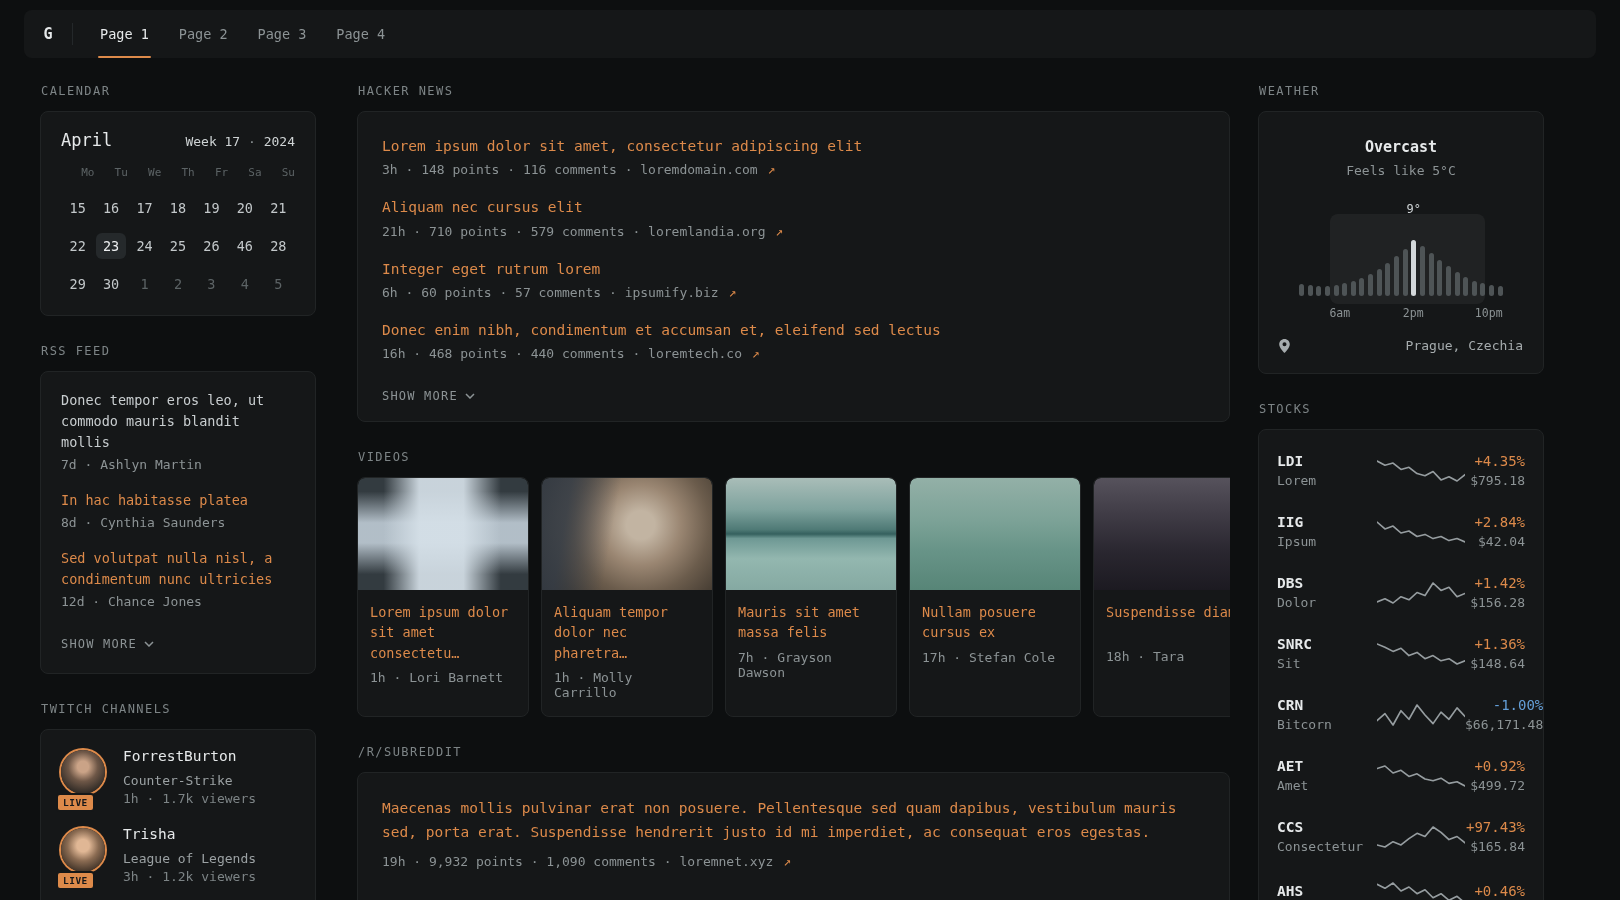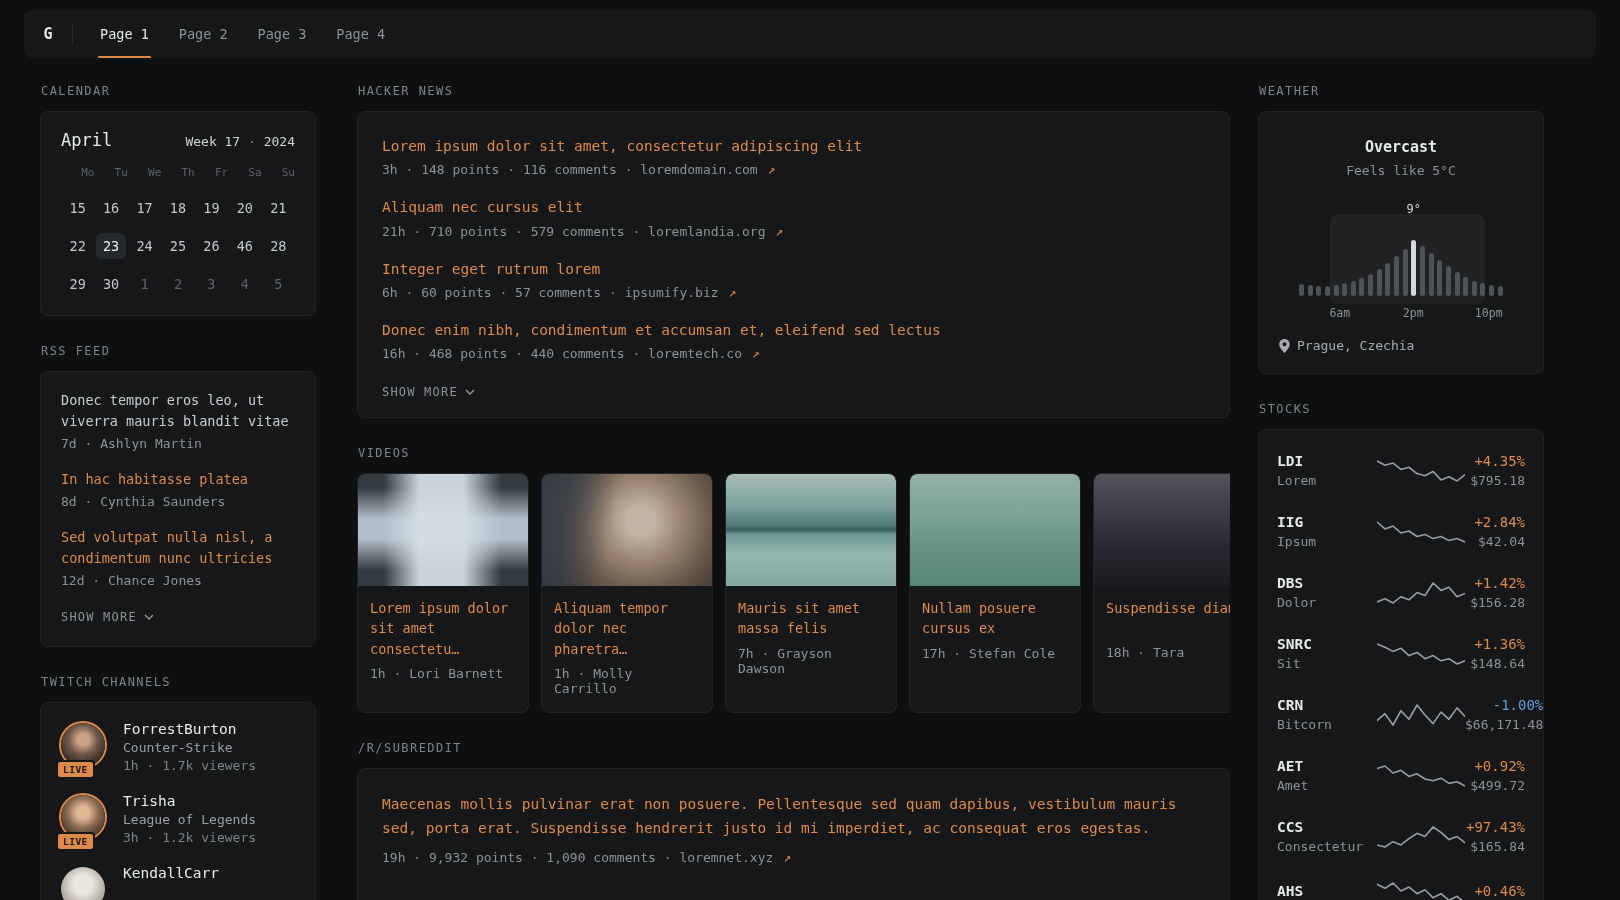--- a/index.html
+++ b/index.html
@@ -42,21 +42,21 @@
   .col-mid{width:873px;flex:none;margin-left:41px}
   .col-right{width:286px;flex:none;margin-left:28px}
   .sec{margin-bottom:28px}
   .sec-title{font-size:12px;font-weight:400;letter-spacing:.12em;color:var(--section);
     margin:0 0 13px 1px;text-transform:uppercase}
   .card{background:var(--card);border:1px solid var(--border);border-radius:8px}
   .pad{padding:18px 20px}
   .meta{color:var(--muted);font-size:13px}
   .accent{color:var(--accent)}
   .ext{color:var(--accent);margin-left:2px}
-  .show-more{display:flex;align-items:center;gap:7px;margin-top:18px;
+  .show-more{display:flex;align-items:center;gap:7px;margin-top:24px;
     background:none;border:none;color:var(--muted);font-family:inherit;
     font-size:12px;letter-spacing:.1em;cursor:pointer;padding:4px 0}
   
   .cal-head{display:flex;justify-content:space-between;align-items:baseline}
   .cal-month{font-size:17px;color:var(--bright)}
   .cal-week{font-size:13px;color:#cfd4d5}
   .cw-dim{color:var(--muted)}
   .cal-grid{display:grid;grid-template-columns:repeat(7,1fr);margin-top:16px;row-gap:12px}
   .cal-dh{font-size:11px;color:var(--dim);text-align:right}
   .cal-day{font-size:13.5px;color:#c3c8ca;height:26px;width:30px;justify-self:center;
@@ -74,21 +74,21 @@
   .avatar-wrap{position:relative;width:46px;flex:none;padding-top:2px}
   .avatar{display:block;width:44px;height:44px;border-radius:50%}
   .avatar.live-ring{box-shadow:0 0 0 2px var(--accent)}
   .avatar-0{background:radial-gradient(circle at 50% 38%,#caa387 0 16%,#6e5747 42%,#2b2723 78%,#1d1b19 100%)}
   .avatar-1{background:radial-gradient(circle at 50% 40%,#e0b795 0 18%,#8a6b52 45%,#3a2e24 80%,#272019 100%)}
   .avatar-2{background:radial-gradient(circle at 50% 40%,#eae6df 0 28%,#c0bab0 55%,#938d83 85%,#7b756c 100%)}
   .live-badge{position:absolute;left:-5px;bottom:-6px;background:var(--accent);
     color:#15171a;font-size:9.5px;font-weight:700;letter-spacing:.05em;
     padding:2px 5px;border-radius:4px;border:2px solid var(--card)}
   .ch-name{font-size:14.5px;color:var(--bright)}
-  .ch-game{font-size:13px;color:#9ba1a3;margin-top:3px}
+  .ch-game{font-size:13px;color:#9ba1a3;margin-top:9px}
   .ch-info .meta{margin-top:3px;color:#7d8486}
   
   .hn-card{padding:24px 24px 14px}
   .hn-item{margin-bottom:20px;cursor:pointer}
   .hn-title{font-size:14.5px;color:var(--accent);line-height:1.4}
   .hn-item .meta{margin-top:6px}
   .sub-card{padding:24px 24px 60px;min-height:160px;cursor:pointer}
   .sub-title{font-size:14.5px;color:var(--accent);line-height:1.65}
   .sub-card .meta{margin-top:9px}
   
@@ -118,21 +118,21 @@
   .w-peak{position:absolute;top:-22px;transform:translateX(-50%);
     font-size:12px;color:#cfd4d6}
   .w-bars{position:relative;display:flex;justify-content:space-between;
     align-items:flex-end;height:100%}
   .w-bar{width:5px;border-radius:2.5px;background:#4e5456;flex:none}
   .w-bar.peak{background:#d3d8da}
   .w-times{position:absolute;left:0;right:0;top:calc(100% + 10px);height:14px;
     font-size:11.5px;color:var(--muted)}
   .w-times span{position:absolute;transform:translateX(-50%)}
   .w-t0{left:20%}.w-t1{left:56%}.w-t2{left:93%}
-  .w-loc{margin-top:42px;display:flex;justify-content:flex-start;align-items:center;
+  .w-loc{margin-top:42px;display:flex;justify-content:space-between;align-items:center;
     gap:7px;color:#a6acae;font-size:13px}
   
   .stocks-card{padding:10px 18px 20px}
   .stock-row{display:flex;align-items:center;padding:13px 0;cursor:pointer}
   .s-left{width:100px;flex:none}
   .s-ticker{font-size:14.5px;font-weight:700;color:var(--bright)}
   .s-left .meta{margin-top:4px}
   .spark{width:88px;height:26px;flex:none}
   .spark polyline{fill:none;stroke:#969da0;stroke-width:1.6;
     stroke-linejoin:round;stroke-linecap:round}
@@ -236,21 +236,21 @@
           </div>
       </div>
     </section>
 
     <section class="sec">
       <h2 class="sec-title">RSS FEED</h2>
       <div class="card pad">
         <div>
 
             <article class="feed-item">
-              <div class="feed-title">Donec tempor eros leo, ut viverra mauris blandit vitae</div>
+              <div class="feed-title">Donec tempor eros leo, ut commodo mauris blandit mollis</div>
               <div class="meta">7d · Ashlyn Martin</div>
             </article>
 
             <article class="feed-item">
               <div class="feed-title accent">In hac habitasse platea</div>
               <div class="meta">8d · Cynthia Saunders</div>
             </article>
 
             <article class="feed-item">
               <div class="feed-title accent">Sed volutpat nulla nisl, a condimentum nunc ultricies</div>

